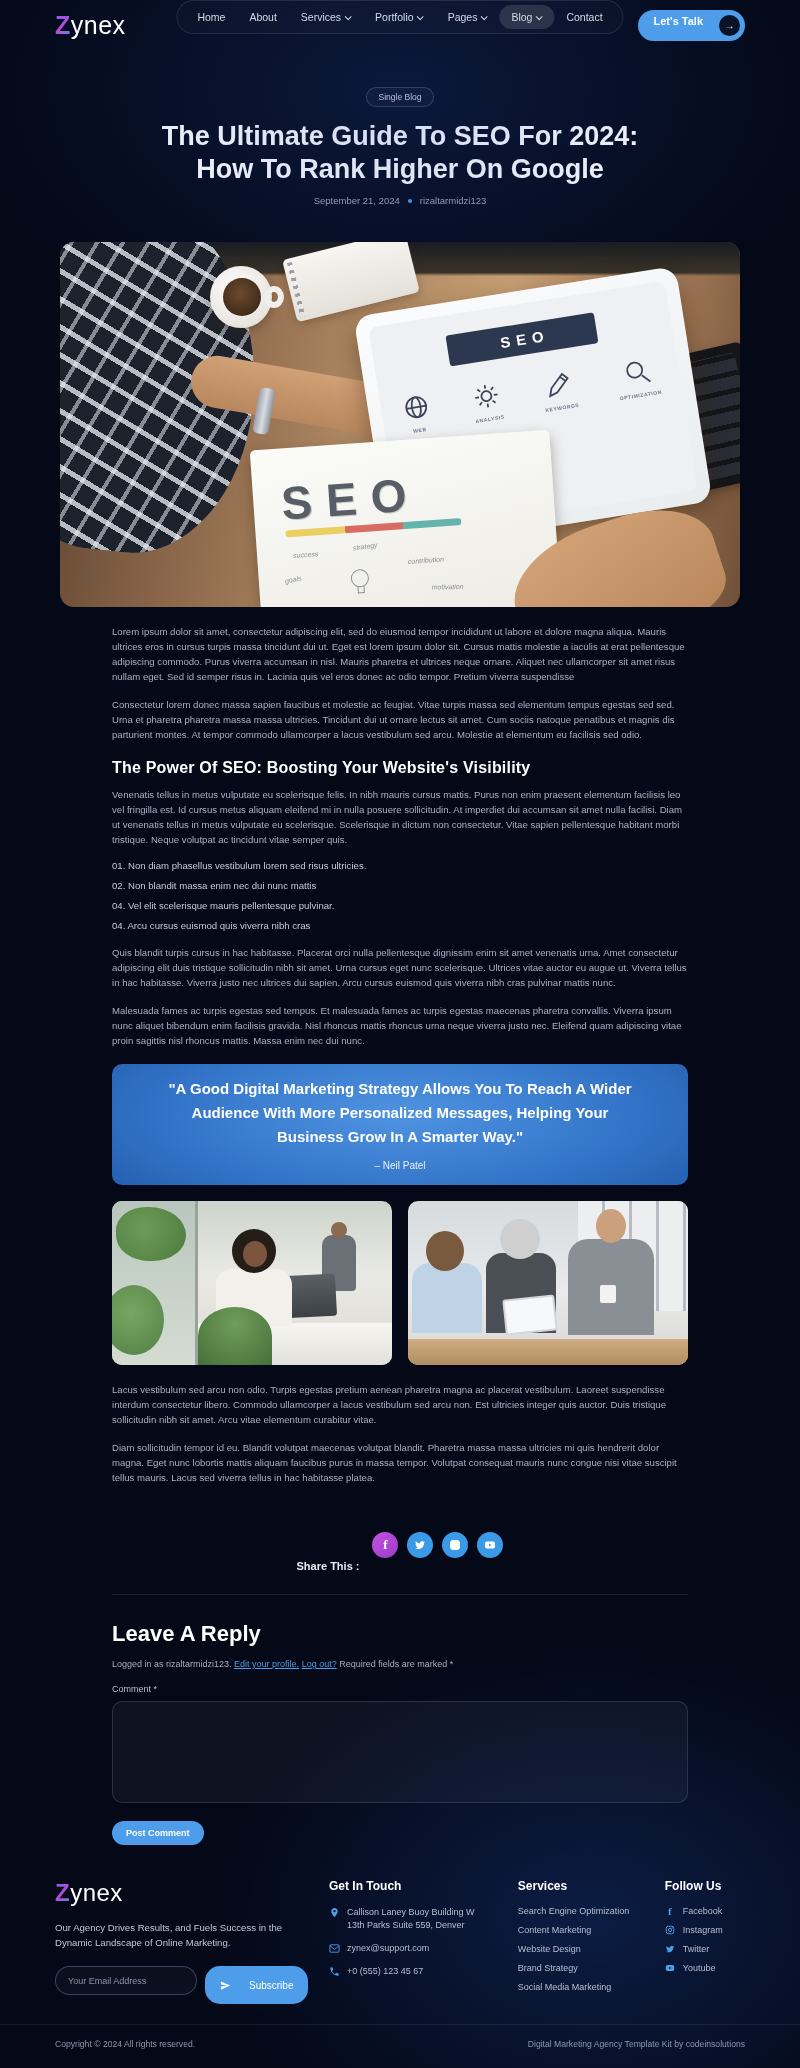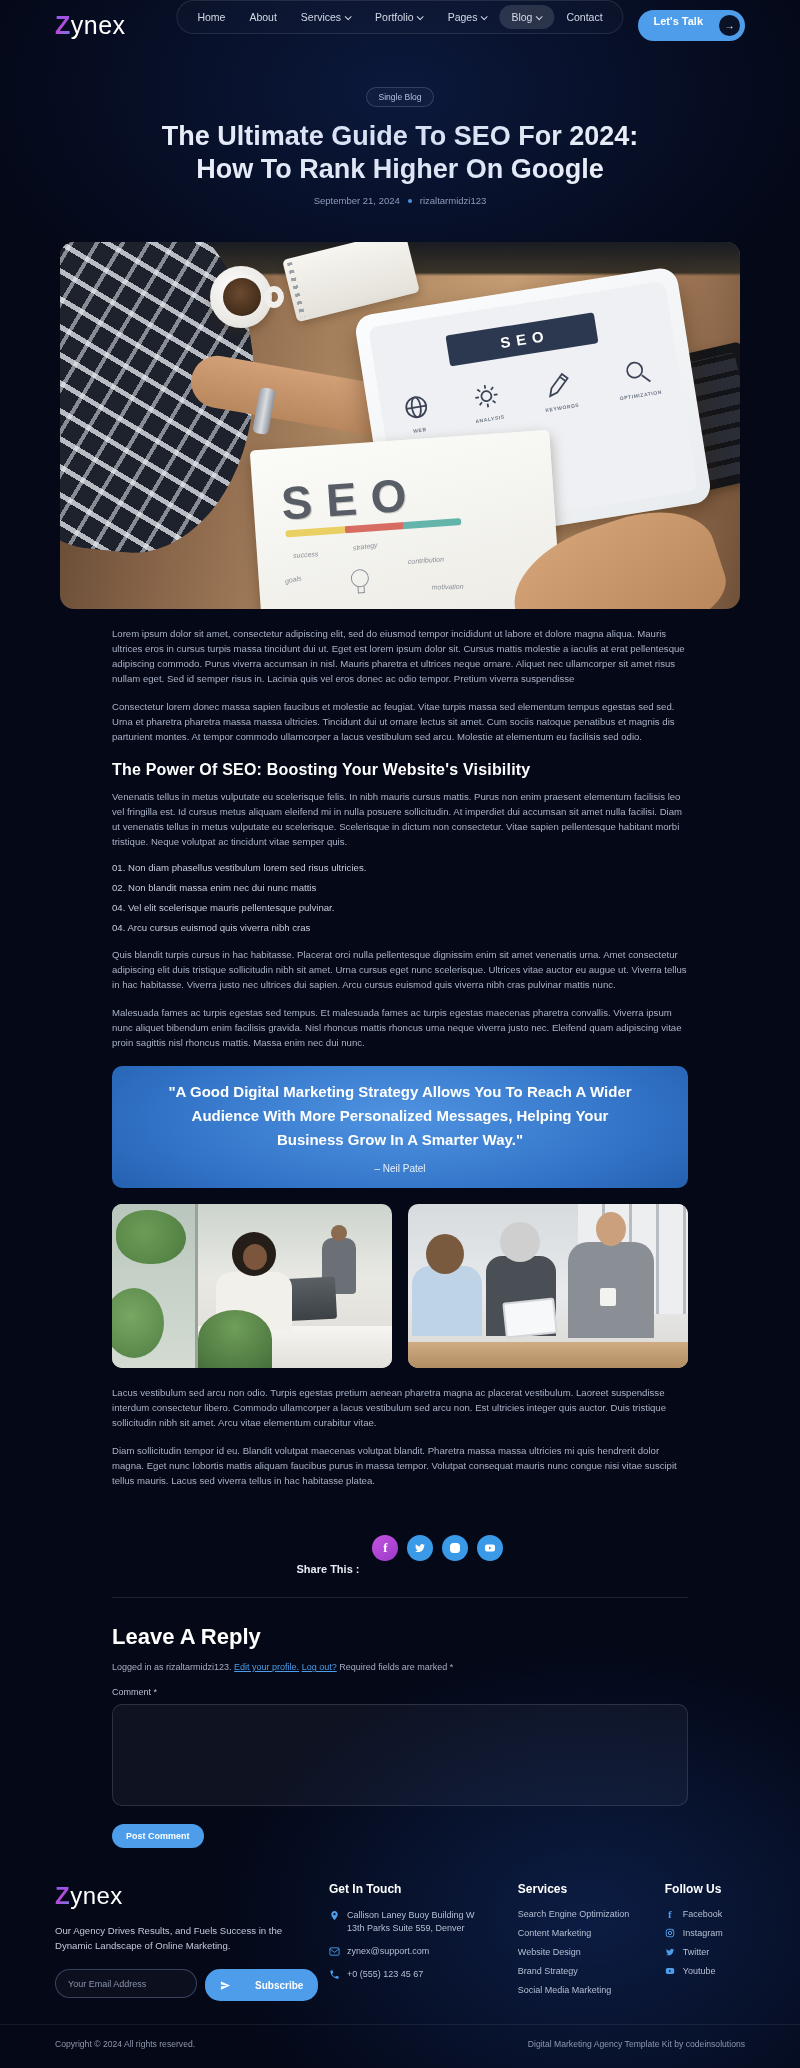--- a/index.html
+++ b/index.html
@@ -150,22 +150,22 @@
   
   .footer { margin-top:auto; position:relative; z-index:2; }
   .footer-main { display:flex; padding:34px 55px 0; }
   .f-col1 { width:252px; }
   .f-logo { font-size:24px; }
   .f-tagline { margin-top:14px; font-size:9.6px; line-height:14.5px; color:#c2c9da; width:238px; }
   .sub-row { margin-top:16px; display:flex; gap:8px; }
   .email-input { width:142px; height:29px; border-radius:15px; background:rgba(255,255,255,.03); border:1px solid rgba(125,145,195,.4);
                  color:#dfe5f0; font-size:9px; padding:0 12px; font-family:inherit; }
   .email-input::placeholder { color:#8b94ab; }
-  .sub-btn { height:32px; display:flex; align-items:center; gap:24px; background:#4d9dea; border:none; color:#fff; font-family:inherit;
-             font-size:10px; font-weight:700; border-radius:15px; padding:0 15px; cursor:pointer; }
+  .sub-btn { height:38px; display:flex; align-items:center; gap:18px; background:#4d9dea; border:none; color:#fff; font-family:inherit;
+             font-size:10px; font-weight:400; border-radius:15px; padding:0 15px; cursor:pointer; }
   .f-col { font-size:9px; }
   .f-head { font-size:12px; font-weight:700; color:#fff; margin-bottom:13px; }
   .f-col2 { width:190px; margin-left:22px; }
   .contact-row { display:flex; gap:7px; margin-bottom:10px; color:#b6bfd2; line-height:13px; }
   .contact-row svg { width:11px; height:11px; flex:none; margin-top:1px; }
   .f-col3 { width:150px; margin-left:23px; }
   .f-link { display:block; color:#b6bfd2; margin-bottom:9px; cursor:pointer; }
   .f-col4 { width:92px; margin-left:16px; }
   .social-row { display:flex; align-items:center; gap:8px; color:#b6bfd2; margin-bottom:9px; cursor:pointer; }
   .social-row svg, .social-row .fb-f { width:10px; height:10px; }

